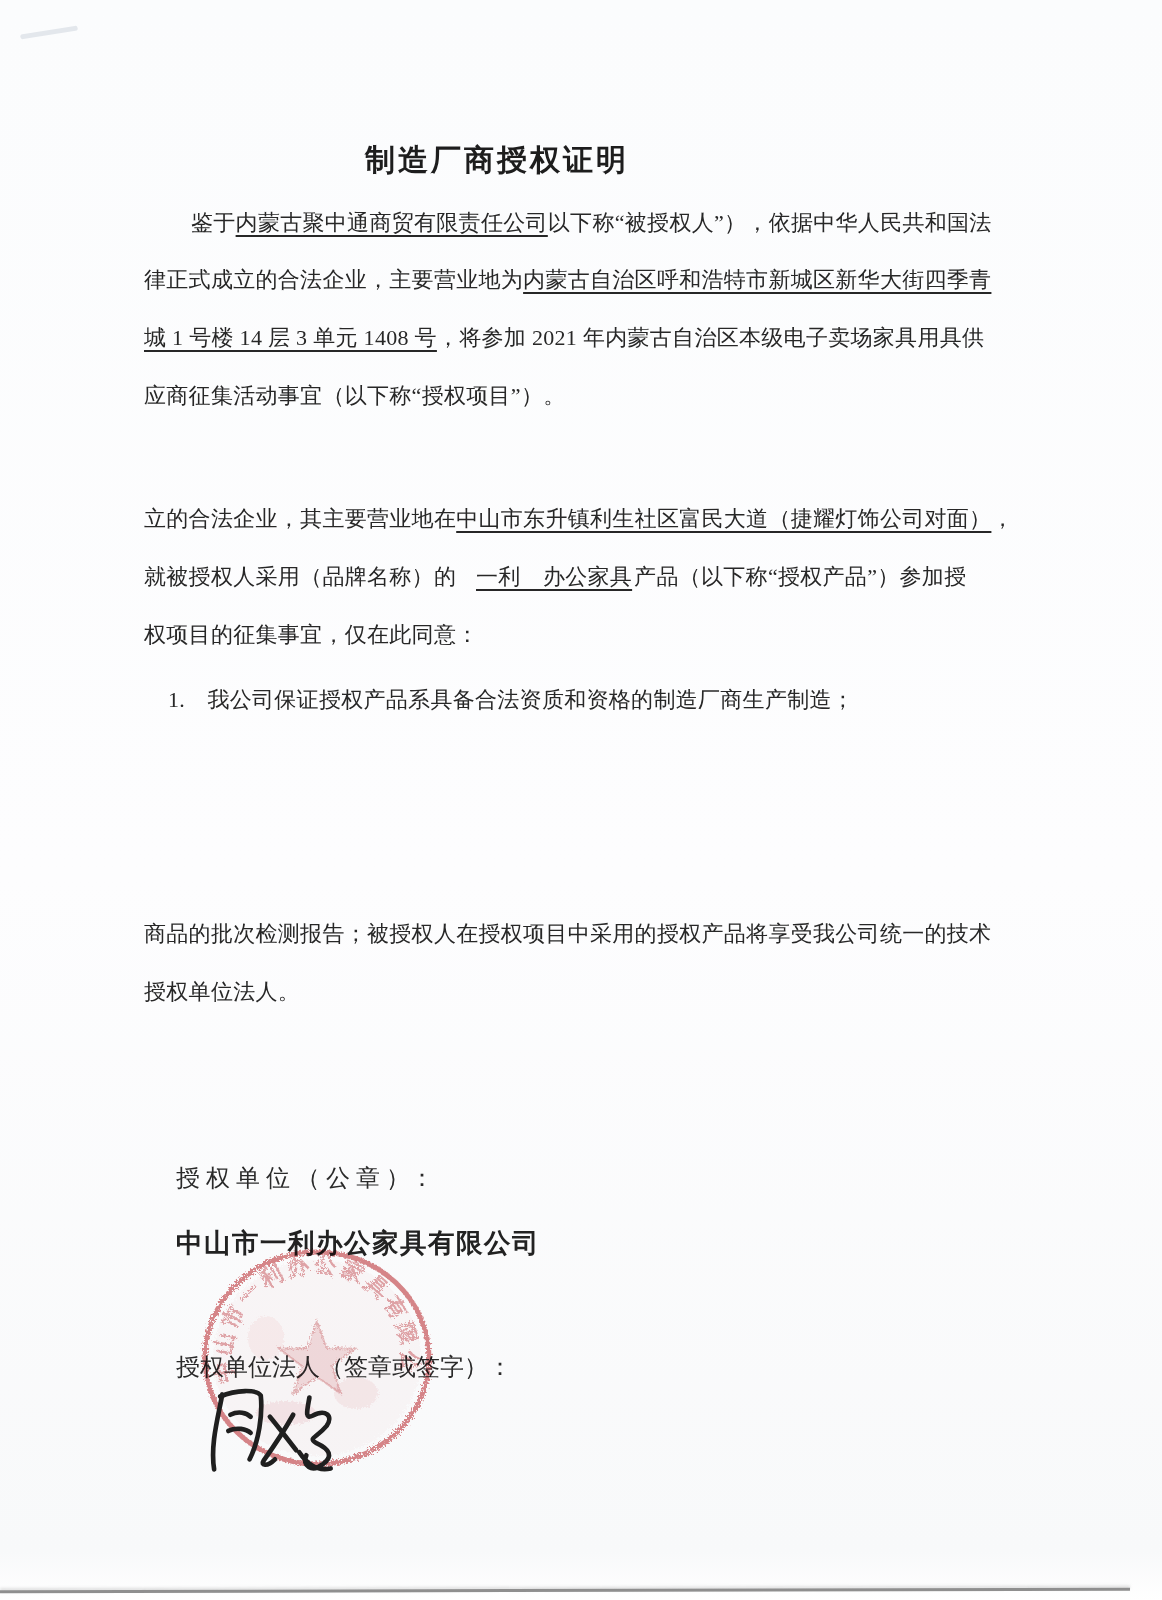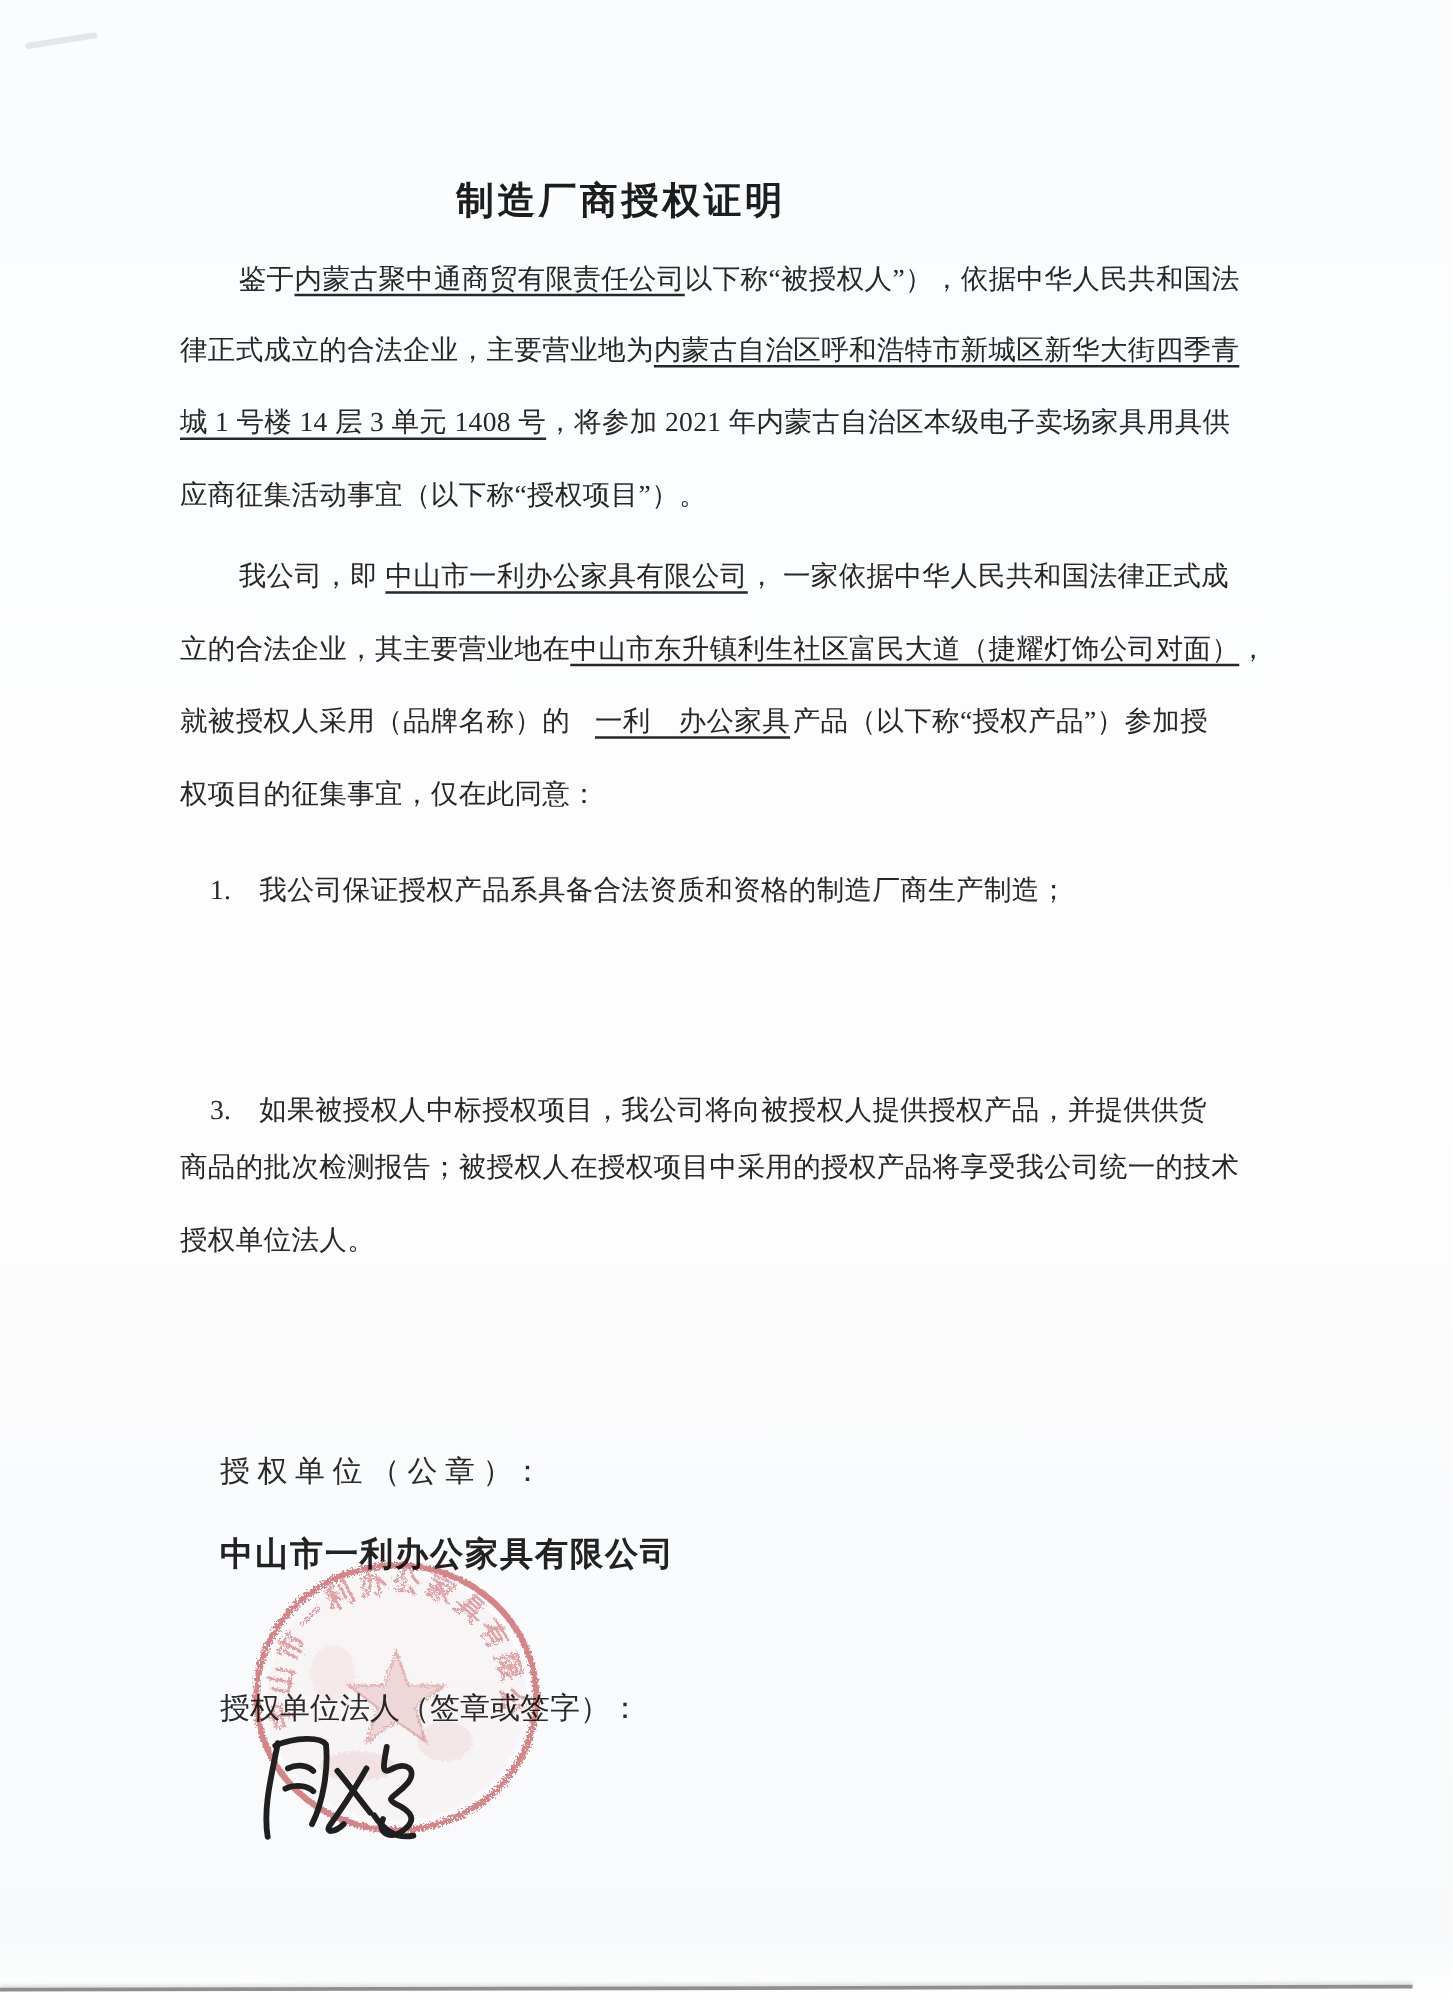--- a/index.html
+++ b/index.html
@@ -19,21 +19,21 @@
     position:absolute;top:140px;left:0;width:994px;
     text-align:center;
     font-size:30px;font-weight:bold;letter-spacing:3px;color:#1d1d1d;
   }
   .line{
     position:absolute;left:144px;
     font-size:22px;line-height:30px;letter-spacing:0.3px;
     white-space:nowrap;color:#272727;
   }
   .indent{left:191px;}
-  .item{left:168px;margin-top:12px;}
+  .item{left:168px;}
   .u{text-decoration:underline;text-underline-offset:5px;text-decoration-thickness:1.6px;}
   .pad{padding-left:14px;padding-right:2px;}
   .footer-line{
     position:absolute;left:176px;
     font-size:24px;line-height:30px;white-space:nowrap;color:#2a2a2a;font-family:Liberation Serif, serif;
   }
   .company-bold{font-weight:bold;font-size:26.5px;letter-spacing:1.5px;color:#222;}
   .seal{
     position:absolute;left:196px;top:1243px;width:242px;height:230px;
     mix-blend-mode:multiply;opacity:0.85;
@@ -61,33 +61,31 @@
   <div class="title">制造厂商授权证明</div>
 
   <div class="line indent" style="top:208px"><span>鉴于</span><span class="u">内蒙古聚中通商贸有限责任公司</span><span>以下称“被授权人”），依据中华人民共和国法</span></div>
 
   <div class="line" style="top:265px"><span>律正式成立的合法企业，主要营业地为</span><span class="u">内蒙古自治区呼和浩特市新城区新华大街四季青</span></div>
 
   <div class="line" style="top:323px"><span class="u">城 1 号楼 14 层 3 单元 1408 号</span><span>，将参加 2021 年内蒙古自治区本级电子卖场家具用具供</span></div>
 
   <div class="line" style="top:381px"><span>应商征集活动事宜（以下称“授权项目”）。</span></div>
 
-  <div class="line indent" style="top:446px"><span>我公司，即 </span><span class="u">中山市一利办公家具有限公司</span><span>， 一家依据中华人民共和国法律正式成</span></div>
 
   <div class="line" style="top:504px"><span>立的合法企业，其主要营业地在</span><span class="u">中山市东升镇利生社区富民大道（捷耀灯饰公司对面）</span><span>，</span></div>
 
   <div class="line" style="top:562px"><span>就被授权人采用（品牌名称）的 </span><span class="u pad">一利　办公家具</span><span>产品（以下称“授权产品”）参加授</span></div>
 
   <div class="line" style="top:620px"><span>权项目的征集事宜，仅在此同意：</span></div>
 
   <div class="line item" style="top:685px"><span>1.　我公司保证授权产品系具备合法资质和资格的制造厂商生产制造；</span></div>
 
 
 
-  <div class="line item" style="top:861px"><span>3.　如果被授权人中标授权项目，我公司将向被授权人提供授权产品，并提供供货</span></div>
 
   <div class="line" style="top:919px"><span>商品的批次检测报告；被授权人在授权项目中采用的授权产品将享受我公司统一的技术</span></div>
 
   <div class="line" style="top:977px"><span>授权单位法人。</span></div>
 
   <div class="footer-line" style="top:1163px">授  权  单  位  （  公  章  ）：</div>
 
   <div class="footer-line company-bold" style="top:1228px">中山市一利办公家具有限公司</div>
 
   <div class="footer-line" style="top:1352px">授权单位法人（签章或签字）：</div>

